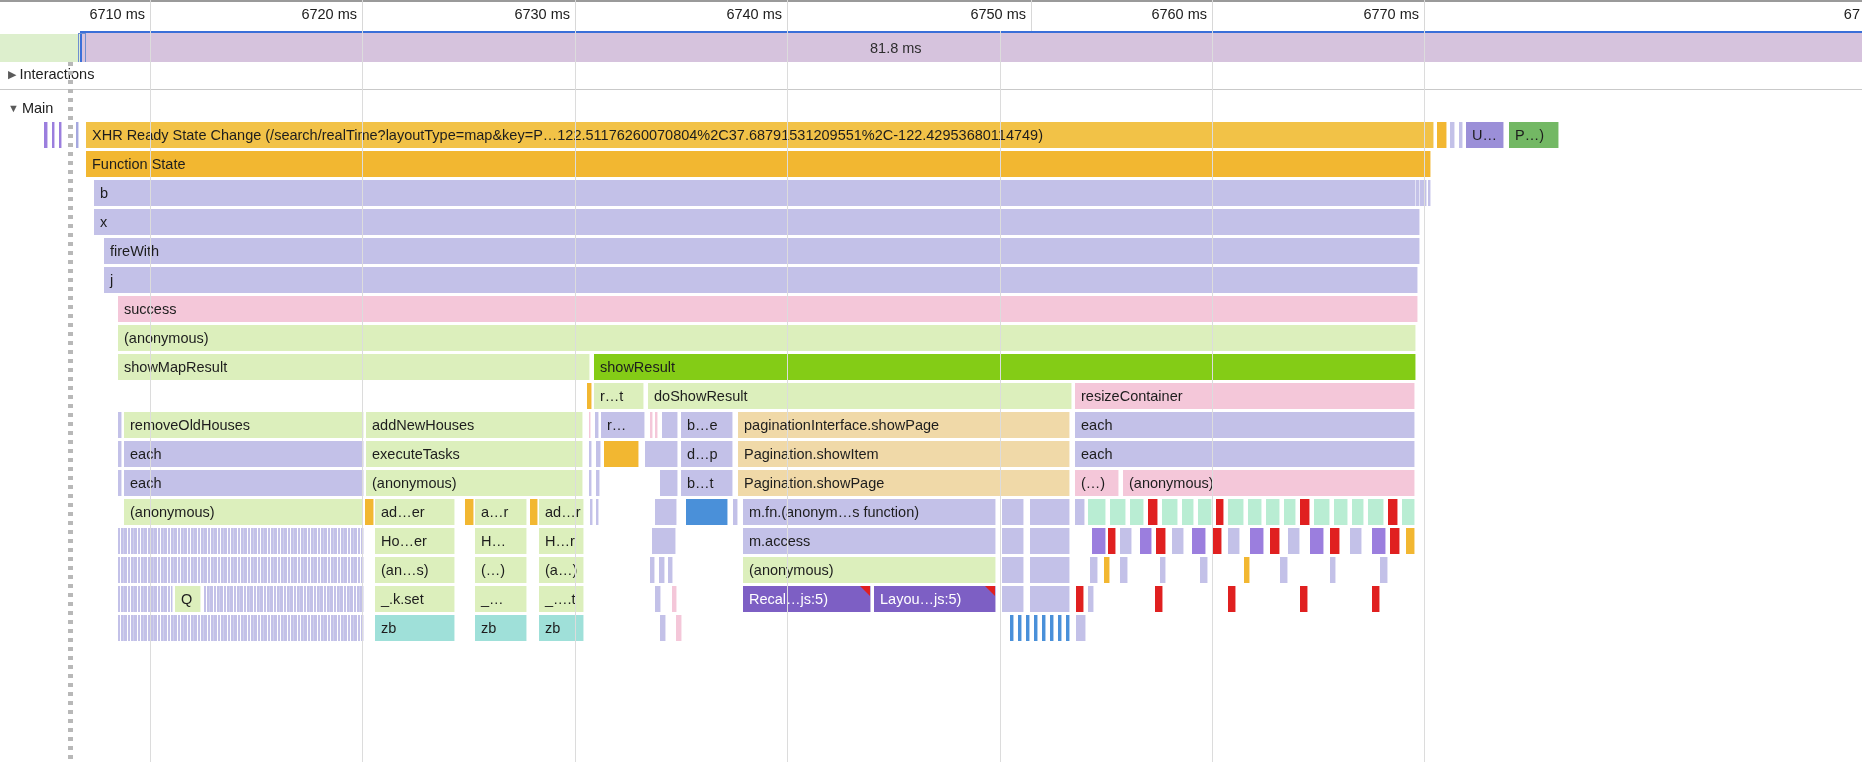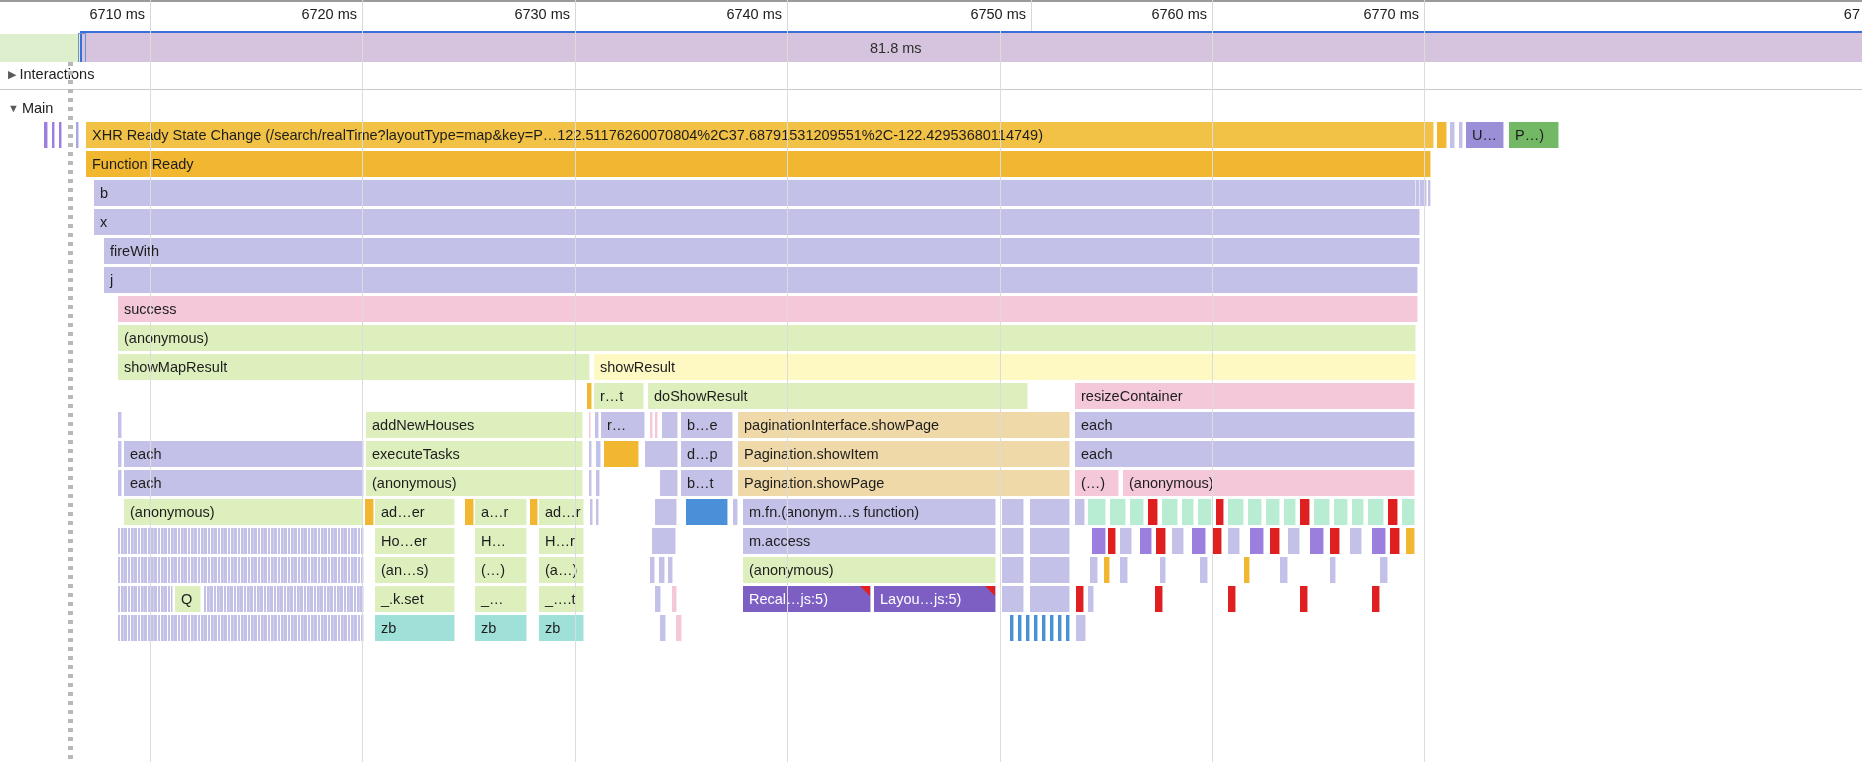--- a/index.html
+++ b/index.html
@@ -114,21 +114,21 @@
       <div class="bar" style="left: 1437px; width: 10px; top: 0px; background: rgb(242, 183, 49);"></div>
       <div class="bar" style="left: 1450px; width: 5px; top: 0px; background: rgb(195, 193, 232);"></div>
       <div class="bar" style="left: 1459px; width: 4px; top: 0px; background: rgb(195, 193, 232);"></div>
       <div class="bar" style="left: 1466px; width: 38px; top: 0px; background: rgb(155, 143, 216);">
         <span class="lbl">U…</span>
       </div>
       <div class="bar" style="left: 1509px; width: 50px; top: 0px; background: rgb(115, 184, 100);">
         <span class="lbl">P…)</span>
       </div>
       <div class="bar" style="left: 86px; width: 1345px; top: 29px; background: rgb(242, 183, 49);">
-        <span class="lbl">Function Ready</span>
+        <span class="lbl">Function State</span>
       </div>
       <div class="bar" style="left: 94px; width: 1333px; top: 58px; background: rgb(195, 193, 232);">
         <span class="lbl">b</span>
       </div>
       <div class="bar" style="left: 1414px; width: 2px; top: 58px; background: rgb(195, 193, 232);"></div>
       <div class="bar" style="left: 1418px; width: 2px; top: 58px; background: rgb(195, 193, 232);"></div>
       <div class="bar" style="left: 1423px; width: 2px; top: 58px; background: rgb(195, 193, 232);"></div>
       <div class="bar" style="left: 1428px; width: 3px; top: 58px; background: rgb(195, 193, 232);"></div>
       <div class="bar" style="left: 94px; width: 1326px; top: 87px; background: rgb(195, 193, 232);">
         <span class="lbl">x</span>
@@ -141,34 +141,37 @@
       </div>
       <div class="bar" style="left: 118px; width: 1300px; top: 174px; background: rgb(244, 199, 217);">
         <span class="lbl">success</span>
       </div>
       <div class="bar" style="left: 118px; width: 1298px; top: 203px; background: rgb(220, 239, 188);">
         <span class="lbl">(anonymous)</span>
       </div>
       <div class="bar" style="left: 118px; width: 472px; top: 232px; background: rgb(220, 239, 188);">
         <span class="lbl">showMapResult</span>
       </div>
-      <div class="bar" style="left: 594px; width: 822px; top: 232px; background: #fef9c3;">
+      <div class="bar" style="left: 594px; width: 822px; top: 232px; background: #84cc16;">
         <span class="lbl">showResult</span>
       </div>
       <div class="bar" style="left: 587px; width: 5px; top: 261px; background: rgb(242, 183, 49);"></div>
       <div class="bar" style="left: 594px; width: 50px; top: 261px; background: rgb(220, 239, 188);">
         <span class="lbl">r…t</span>
       </div>
-      <div class="bar" style="left: 648px; width: 380px; top: 261px; background: rgb(220, 239, 188);">
+      <div class="bar" style="left: 648px; width: 424px; top: 261px; background: rgb(220, 239, 188);">
         <span class="lbl">doShowResult</span>
       </div>
       <div class="bar" style="left: 1075px; width: 340px; top: 261px; background: rgb(244, 199, 217);">
         <span class="lbl">resizeContainer</span>
       </div>
       <div class="bar" style="left: 118px; width: 4px; top: 290px; background: rgb(195, 193, 232);"></div>
+      <div class="bar" style="left: 124px; width: 240px; top: 290px; background: rgb(220, 239, 188);">
+        <span class="lbl">removeOldHouses</span>
+      </div>
       <div class="bar" style="left: 366px; width: 217px; top: 290px; background: rgb(220, 239, 188);">
         <span class="lbl">addNewHouses</span>
       </div>
       <div class="bar" style="left: 589px; width: 2px; top: 290px; background: rgb(244, 199, 217);"></div>
       <div class="bar" style="left: 595px; width: 4px; top: 290px; background: rgb(195, 193, 232);"></div>
       <div class="bar" style="left: 601px; width: 44px; top: 290px; background: rgb(195, 193, 232);">
         <span class="lbl">r…</span>
       </div>
       <div class="bar" style="left: 650px; width: 3px; top: 290px; background: rgb(244, 199, 217);"></div>
       <div class="bar" style="left: 655px; width: 3px; top: 290px; background: rgb(244, 199, 217);"></div>

